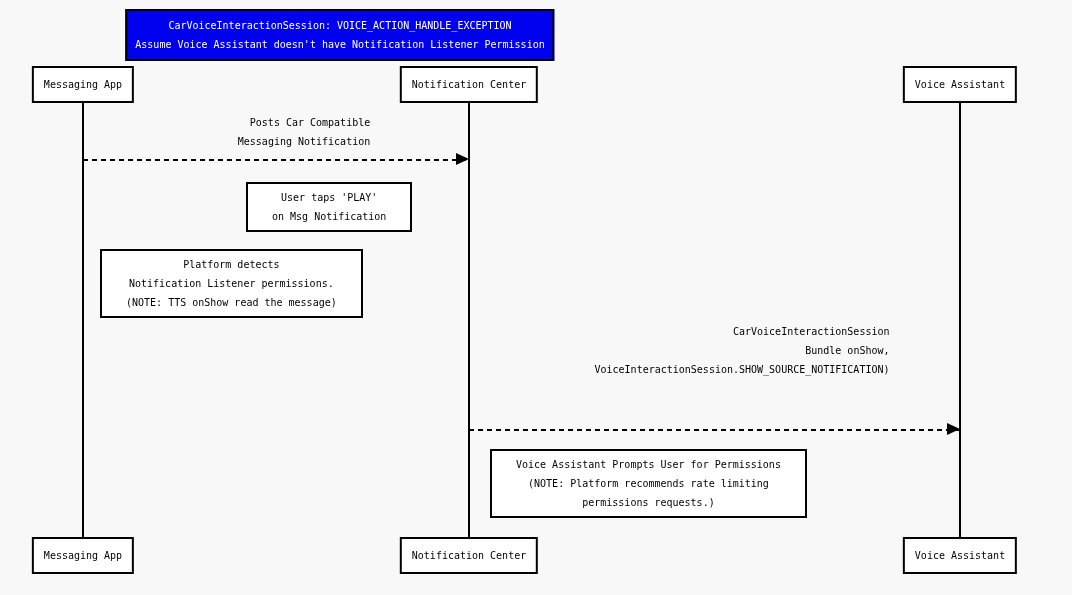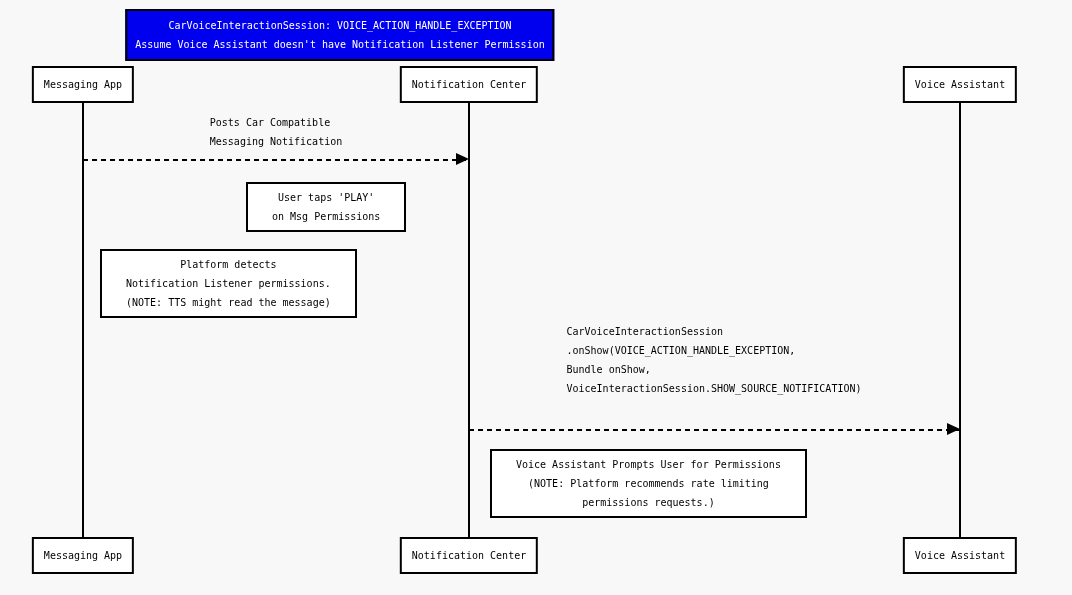--- a/index.html
+++ b/index.html
@@ -30,21 +30,21 @@
     padding:7px 10px; transform:translateX(-50%);
   }
   .note{
     padding:4px 24px;
   }
   .lifeline{
     position:absolute; width:2px; background:var(--border);
   }
   .msg-label{
     position:absolute; transform:translateX(-50%);
-    text-align:left; white-space:nowrap;
+    text-align:right; white-space:nowrap;margin-left:28px;
   }
   .arrow{
     position:absolute; height:2px;
     background:repeating-linear-gradient(90deg,var(--border) 0 5px,transparent 5px 9px);
   }
   .arrowhead{
     position:absolute; right:-1px; top:-6px; width:0; height:0;
     border-left:13px solid var(--border);
     border-top:6px solid transparent;
     border-bottom:6px solid transparent;
@@ -71,32 +71,31 @@
   <div class="msg-label" style="left:276px;top:113px">
     <div>Posts Car Compatible</div>
     <div>Messaging Notification</div>
   </div>
   <div class="arrow" style="left:83px;top:159px;width:385px">
     <span class="arrowhead"></span>
   </div>
 
   <div class="box note" style="left:246px;top:182px">
     <div>User taps 'PLAY'</div>
-    <div>on Msg Permissions</div>
+    <div>on Msg Notification</div>
   </div>
 
   <div class="box note" style="left:100px;top:249px">
     <div>Platform detects</div>
     <div>Notification Listener permissions.</div>
-    <div>(NOTE: TTS might read the message)</div>
+    <div>(NOTE: TTS onShow read the message)</div>
   </div>
 
   <div class="msg-label" style="left:714px;top:322px">
     <div>CarVoiceInteractionSession</div>
-    <div>.onShow(VOICE_ACTION_HANDLE_EXCEPTION,</div>
     <div>Bundle onShow,</div>
     <div>VoiceInteractionSession.SHOW_SOURCE_NOTIFICATION)</div>
   </div>
   <div class="arrow" style="left:469px;top:429px;width:490px">
     <span class="arrowhead"></span>
   </div>
 
   <div class="box note" style="left:490px;top:449px">
     <div>Voice Assistant Prompts User for Permissions</div>
     <div>(NOTE: Platform recommends rate limiting</div>

